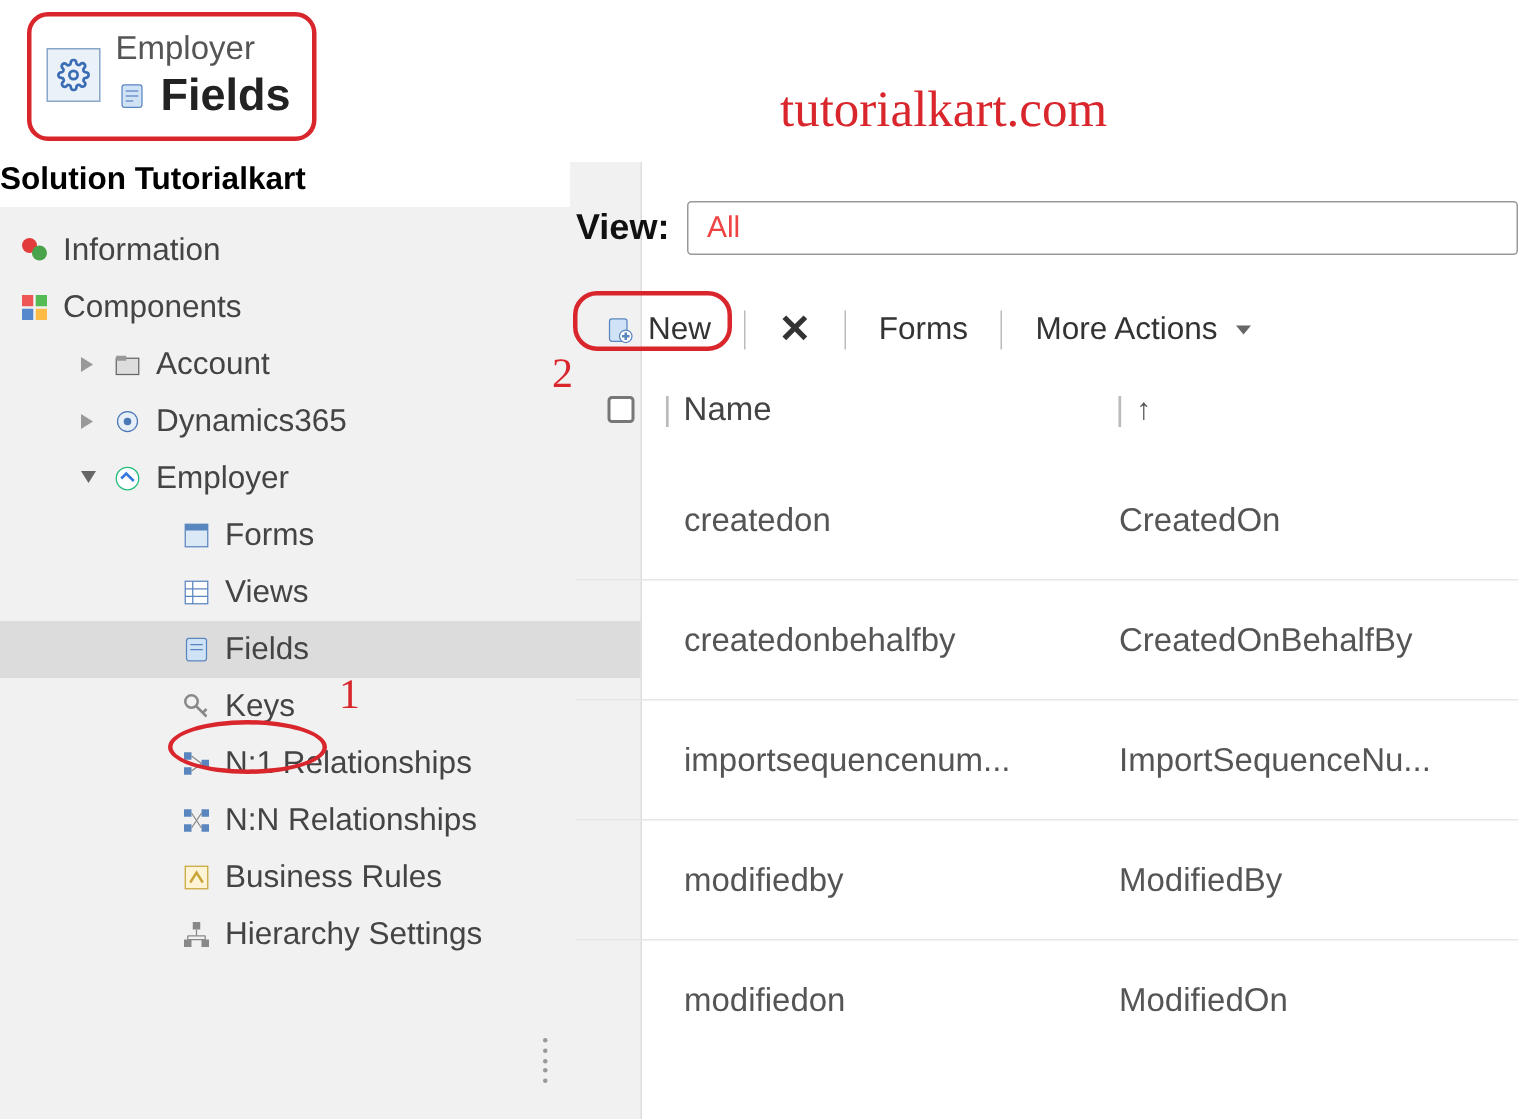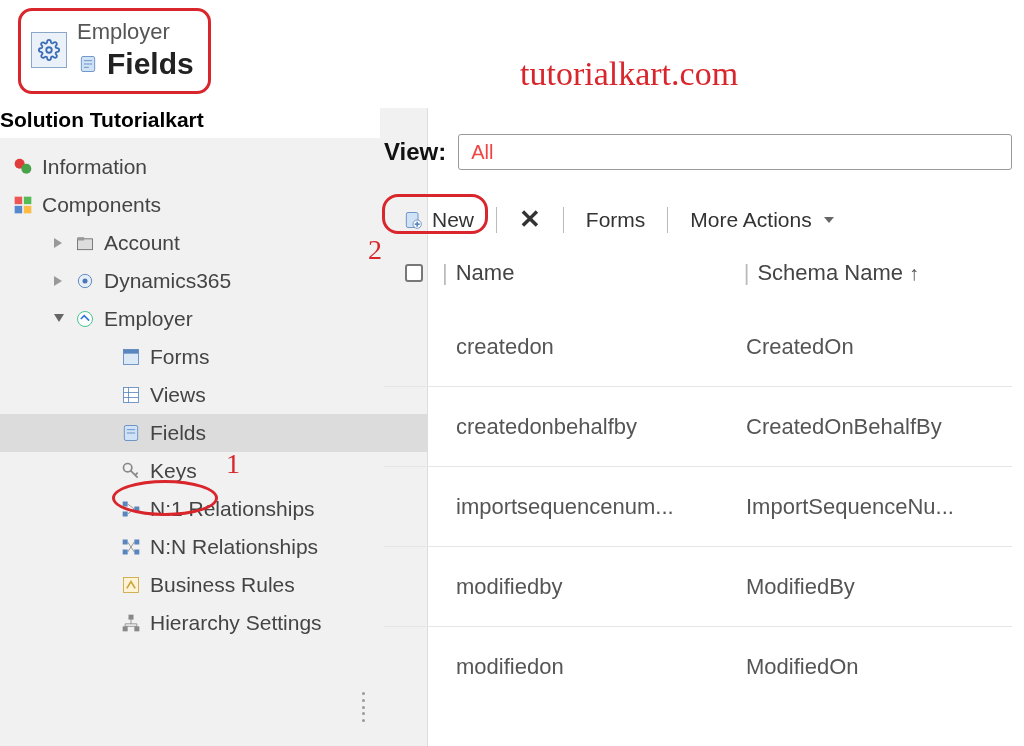--- a/index.html
+++ b/index.html
@@ -436,21 +436,20 @@
   </div>
 
   <div class="table-head">
     <div class="th-chk">
         <div class="chk"></div>
       </div>
     <span class="th-sep">|</span>
     <div class="th-name"><span>Name</span></div>
     <span class="th-sep">|</span>
     <div class="th-schema">
-      <span>Schema Name</span>
       <span class="arrow-up">↑</span>
     </div>
   </div>
 
   <div class="rows">
     <div class="row">
       <div class="c1"></div>
       <div class="c2">createdon</div>
       <div class="c3">CreatedOn</div>
     </div>

